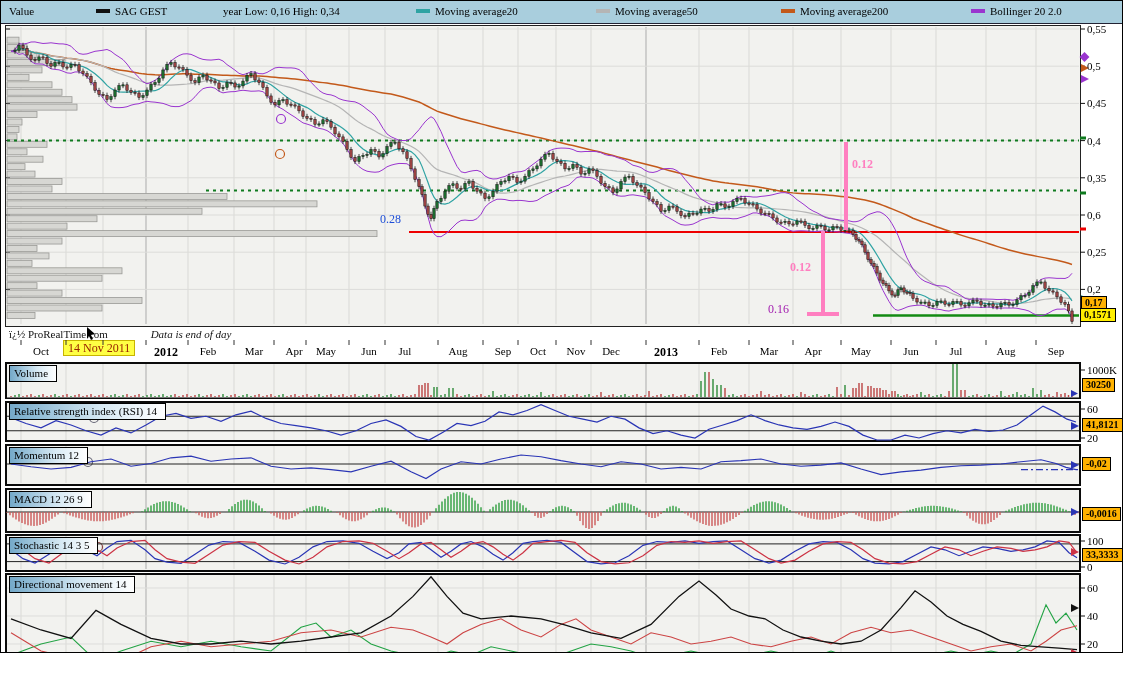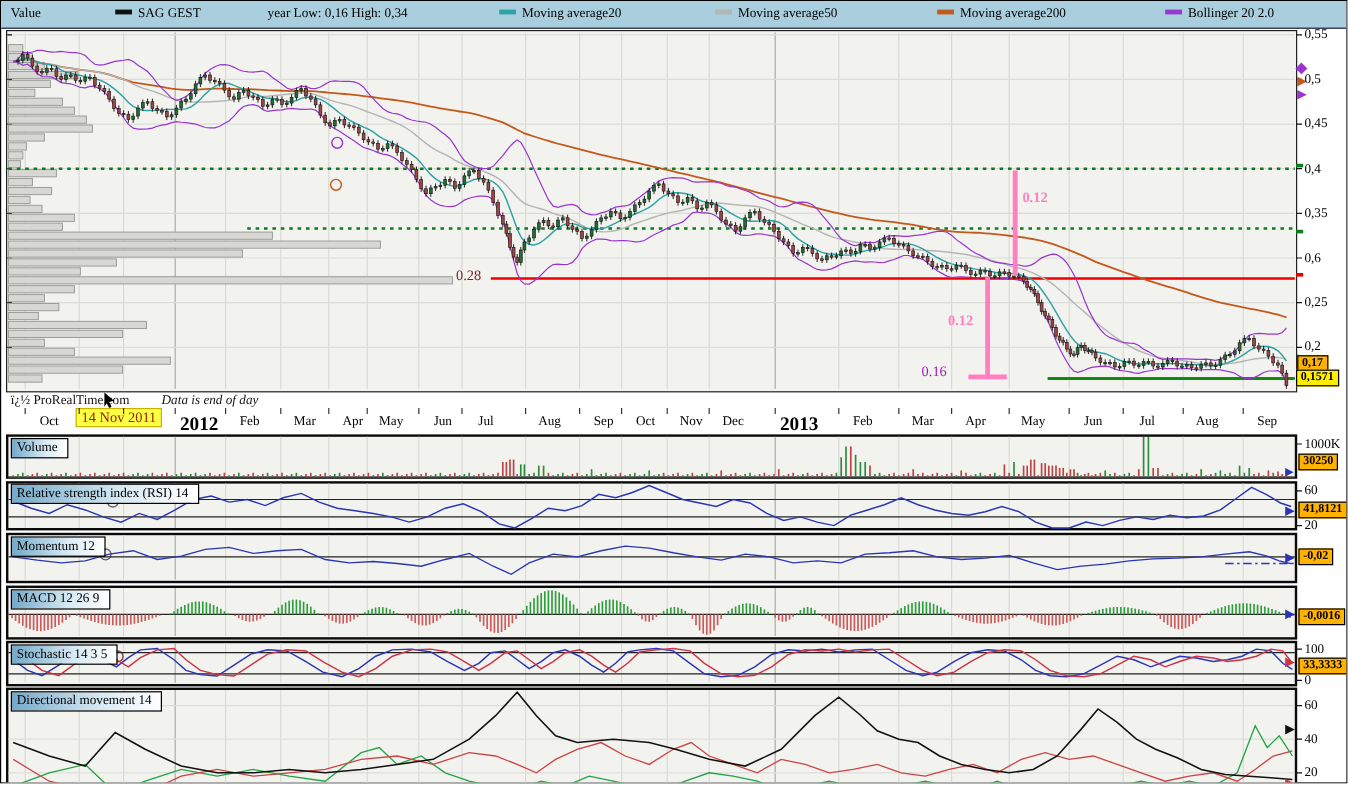--- a/index.html
+++ b/index.html
@@ -13,23 +13,23 @@
   .panel.thick{border:2px solid #0b0b0b;}
   .panel.thin{border:1px solid #222;}
   svg.overlay{position:absolute;left:0;top:0;z-index:20;}
   .plabel{position:absolute;font-size:11px;padding:1px 8px 2px 4px;color:#000;z-index:30;
           background:linear-gradient(90deg,#74a9c9,#d8eaf4 60%,#ffffff);border:1px solid #000;white-space:nowrap;}
   .tick-label{position:absolute;font-size:11px;color:#000;z-index:25;white-space:nowrap;}
   .badge{position:absolute;font-size:10px;font-weight:bold;color:#000;background:#ffb200;
          border:1px solid #000;padding:0 3px;line-height:12px;z-index:40;white-space:nowrap;}
   .badge.last{background:#ffee00;}
   .month{position:absolute;top:344px;font-size:11px;color:#000;transform:translateX(-50%);z-index:12;white-space:nowrap;}
-  .month.bold{font-weight:bold;font-size:16px;}
+  .month.bold{font-weight:bold;font-size:12px;}
   .prt{position:absolute;top:327px;left:8px;font-size:11px;color:#111;z-index:12;}
-  .prt .note{font-style:italic;margin-left:24px;}
+  .prt .note{font-style:italic;margin-left:40px;}
   .datebox{position:absolute;left:62px;top:339px;font-size:12px;color:#992200;background:#ffff44;
            border:1px solid #c8b400;padding:0 4px;line-height:14px;z-index:15;}
   .annot{position:absolute;font-size:12px;font-weight:bold;z-index:35;white-space:nowrap;}
 </style>
 </head>
 <body>
 
 <div class="stage">
 
   <div class="legend">
@@ -1581,17 +1581,17 @@
       <div class="tick-label" style="left: 1086px; top: 637px;">20</div>
     </div>
 
   <div class="plabel" style="left:8px;top:364px">Volume</div>
   <div class="plabel" style="left:8px;top:402px">Relative strength index (RSI) 14</div>
   <div class="plabel" style="left:8px;top:446px">Momentum 12</div>
   <div class="plabel" style="left:8px;top:490px">MACD 12 26 9</div>
   <div class="plabel" style="left:8px;top:536px">Stochastic 14 3 5</div>
   <div class="plabel" style="left:8px;top:575px">Directional movement 14</div>
 
-  <div class="annot" style="left:379px;top:221px;color:#7f1d1d;font-weight:normal">0.28</div>
+  <div class="annot" style="left:379px;top:211px;color:#1d4ed8;font-weight:normal">0.28</div>
   <div class="annot" style="left:851px;top:156px;color:#ff7fc0">0.12</div>
   <div class="annot" style="left:789px;top:259px;color:#ff7fc0">0.12</div>
   <div class="annot" style="left:767px;top:301px;color:#a21caf;font-weight:normal">0.16</div>
 </div>
 
 </body></html>

